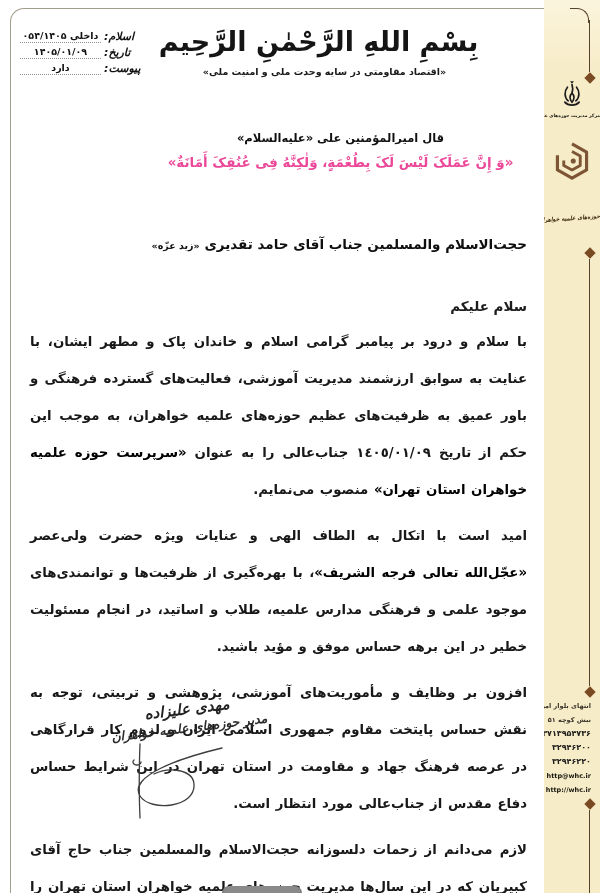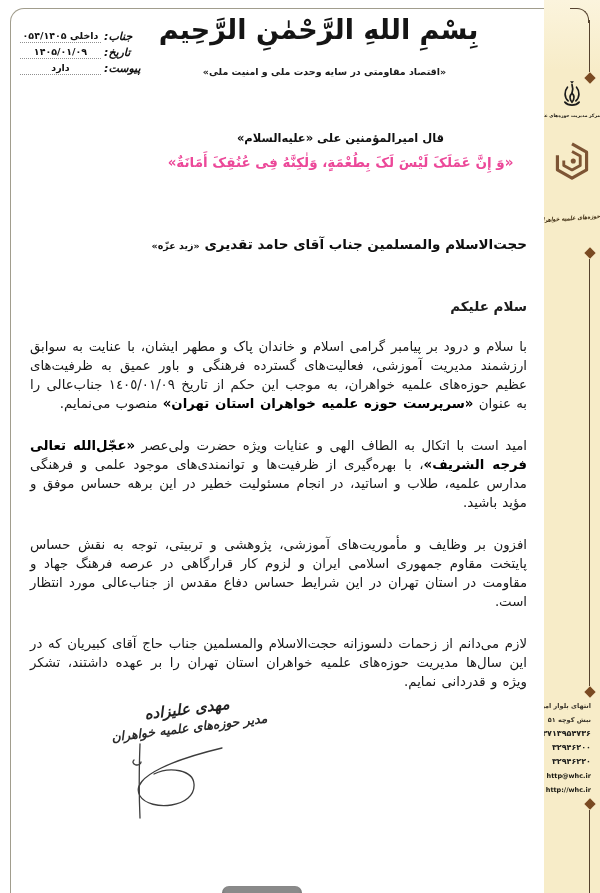--- a/index.html
+++ b/index.html
@@ -54,39 +54,39 @@
     font-size:11px;font-weight:bold;font-style:italic;color:#111;
     width:38px;flex:0 0 38px;text-align:left;padding-left:3px;
   }
   .ref-val{
     flex:1;text-align:center;font-size:9.5px;font-weight:bold;color:#111;
     border-bottom:1.2px dotted #8f8f8f;padding-bottom:1px;white-space:nowrap;
   }
   .ltr{direction:ltr;unicode-bidi:embed;}
   
   .bismillah{
-    position:absolute;top:14px;left:30px;width:497px;text-align:center;
+    position:absolute;top:26px;left:30px;width:497px;text-align:center;
     transform:translateX(40px);font-size:27px;font-weight:bold;color:#151515;
     letter-spacing:-1px;
   }
   .slogan{
     position:absolute;top:66px;left:36px;width:497px;text-align:center;
     transform:translateX(40px);font-size:9.5px;font-weight:bold;color:#1a1a1a;
   }
   .quote{position:absolute;top:131px;left:30px;width:497px;text-align:center;transform:translateX(62px);}
   .quote-attr{font-size:11.5px;font-weight:600;color:#111;}
   .quote-text{margin-top:9px;font-size:13.5px;font-weight:bold;color:#ec4899;}
   
   .content{position:absolute;top:236px;left:30px;width:497px;}
   .addressee{font-size:13.5px;font-weight:bold;text-align:right;color:#0f0f0f;}
   .honorific{font-size:9.5px;font-weight:bold;}
   .salutation{margin-top:46px;font-size:13.5px;font-weight:bold;text-align:right;}
   .para{
-    margin-top:23px;font-size:13.3px;line-height:19px;text-align:justify;
-    color:#181818;word-spacing:1px;
+    margin-top:9px;font-size:13.3px;line-height:37px;text-align:justify;
+    color:#181818;word-spacing:1px;font-weight:bold;
   }
   .para b{color:#000;}
   
   .sig{position:absolute;top:700px;left:88px;width:200px;transform:rotate(-7deg);text-align:center;z-index:1;}
   .sig-name{font-size:15px;font-weight:bold;font-style:italic;color:#222;}
   .sig-title{font-size:12.5px;font-weight:bold;font-style:italic;color:#2a2a2a;margin-top:2px;}
   .sig-flourish{position:absolute;top:742px;left:110px;width:130px;height:78px;z-index:0;}
   
   .scroll-pill{
     position:absolute;left:222px;top:886px;width:80px;height:14px;border-radius:7px;
@@ -142,21 +142,21 @@
   <div class="deco-line" style="top:20px;height:52px;"></div>
   <div class="deco-diamond" style="top:74px;"></div>
   <div class="deco-diamond" style="top:249px;"></div>
   <div class="deco-line" style="top:259px;height:427px;"></div>
   <div class="deco-diamond" style="top:688px;"></div>
   <div class="deco-diamond" style="top:800px;"></div>
   <div class="deco-line" style="top:810px;height:83px;"></div>
 
   <div class="refs">
     <div class="ref-row">
-      <span class="ref-label">جناب:</span>
+      <span class="ref-label">اسلام:</span>
       <span class="ref-val ltr">۰۵۴/داخلی ۱۴۰۵</span>
     </div>
     <div class="ref-row">
       <span class="ref-label">تاریخ:</span>
       <span class="ref-val ltr">۱۴۰۵/۰۱/۰۹</span>
     </div>
     <div class="ref-row">
       <span class="ref-label">پیوست:</span>
       <span class="ref-val">دارد</span>
     </div>

